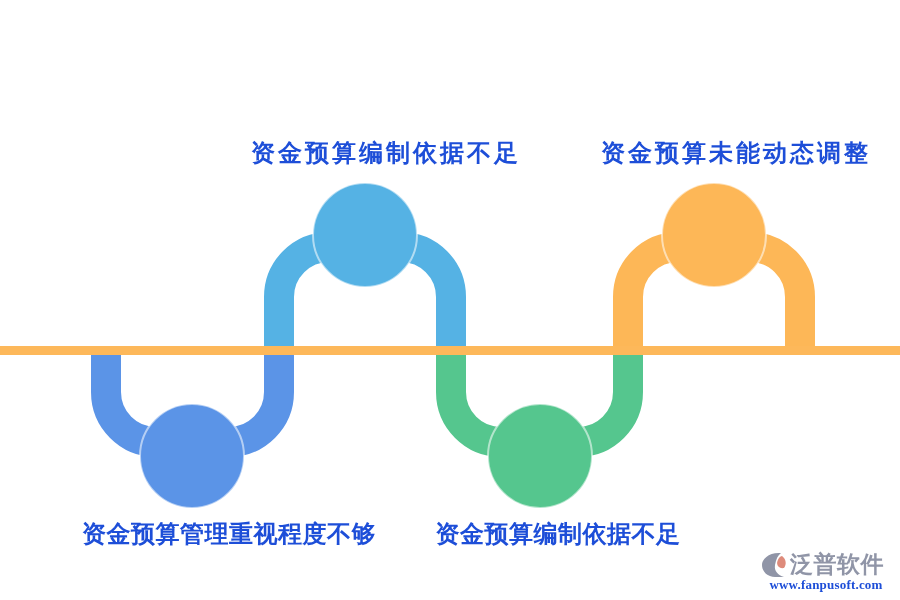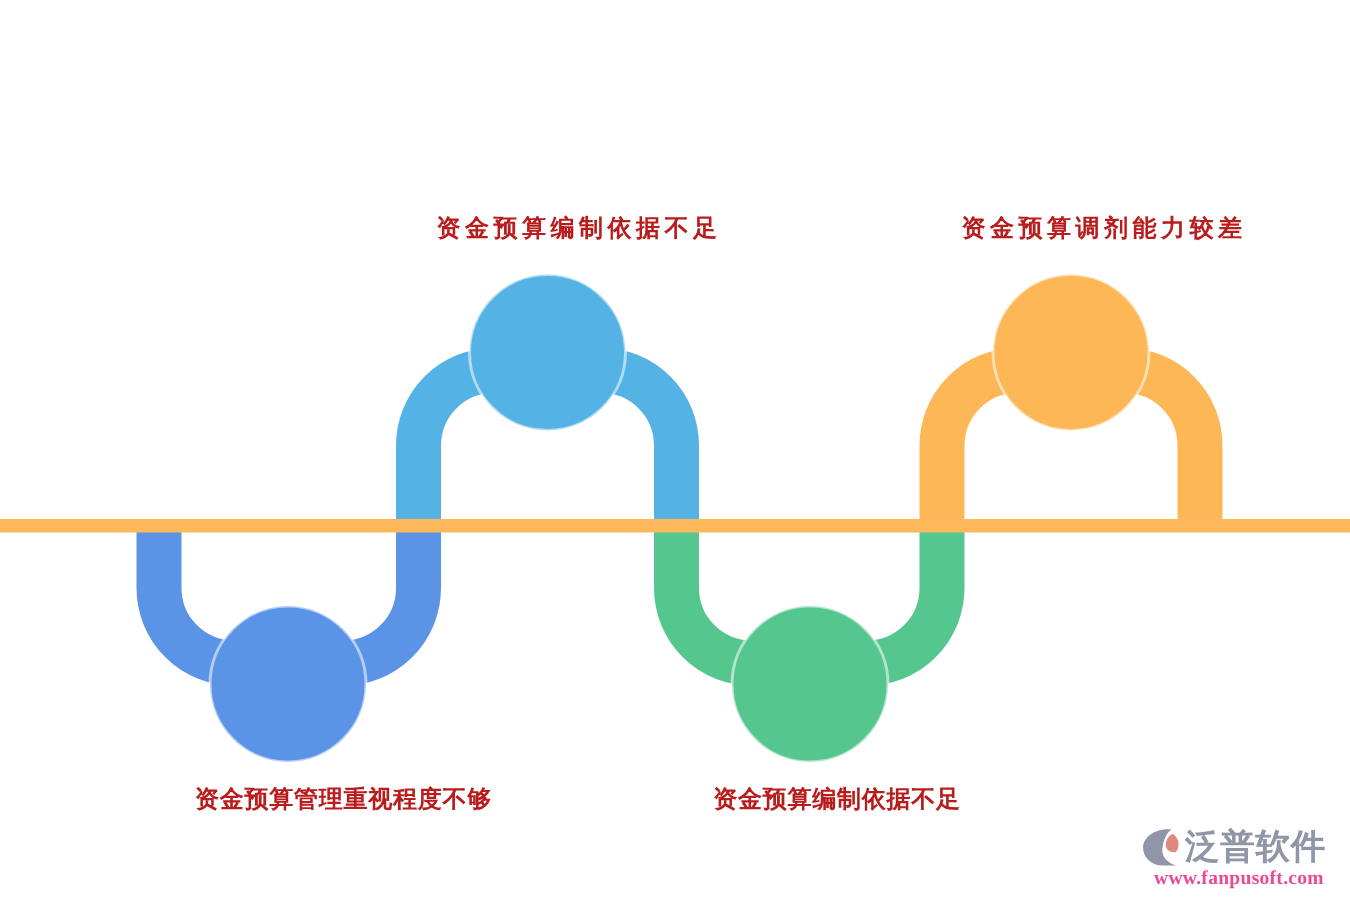--- a/index.html
+++ b/index.html
@@ -19,22 +19,22 @@
     position: absolute;
     left: 0;
     top: 0;
   }
   .item-label {
     position: absolute;
     transform: translateX(-50%);
     white-space: nowrap;
     font-family: "Liberation Serif", serif;
     font-weight: bold;
-    font-size: 16px;
-    color: #b91c1c;
+    font-size: 24px;
+    color: #1d4ed8;
     line-height: 26px;
   }
   .item-label.top-row {
     top: 140px;
     letter-spacing: 3px;
   }
   .item-label.bottom-row {
     top: 521px;
     letter-spacing: 0.5px;
   }
@@ -86,26 +86,26 @@
 
     <rect x="0" y="346" width="900" height="9" fill="#FDB85A"></rect>
   </svg>
 
   <div class="item-label bottom-row" style="left:197px;margin-left:32px;">资金预算管理重视程度不够</div>
 
   <div class="item-label top-row" style="left:386px;">资金预算编制依据不足</div>
 
   <div class="item-label bottom-row" style="left:558px;">资金预算编制依据不足</div>
 
-  <div class="item-label top-row" style="left:736px;">资金预算调剂能力较差</div>
+  <div class="item-label top-row" style="left:736px;">资金预算未能动态调整</div>
 
   <div class="watermark">
     <div class="watermark-row">
       <svg width="27" height="26" viewBox="0 0 27 26">
         <path d="M20 1 C8 0 1 7 1 13 C1 20 7 25 14 25 L23 25 C17 23 13 19 14 13 C15 7 17 3 20 1 Z" fill="#9095A7"></path>
         <path d="M21 4 C25 7 26 12 23 16 C18 17 15 13 16.5 9 C17.5 6 19 4.5 21 4 Z" fill="#DE8B7B"></path>
       </svg>
       <span class="brand-name" style="color: rgb(144, 149, 167);">泛普软件</span>
     </div>
-    <div class="brand-url" style="color: #ec4899;">www.fanpusoft.com</div>
+    <div class="brand-url" style="color: #1d4ed8;">www.fanpusoft.com</div>
   </div>
 
 </div>
 
 </body></html>

